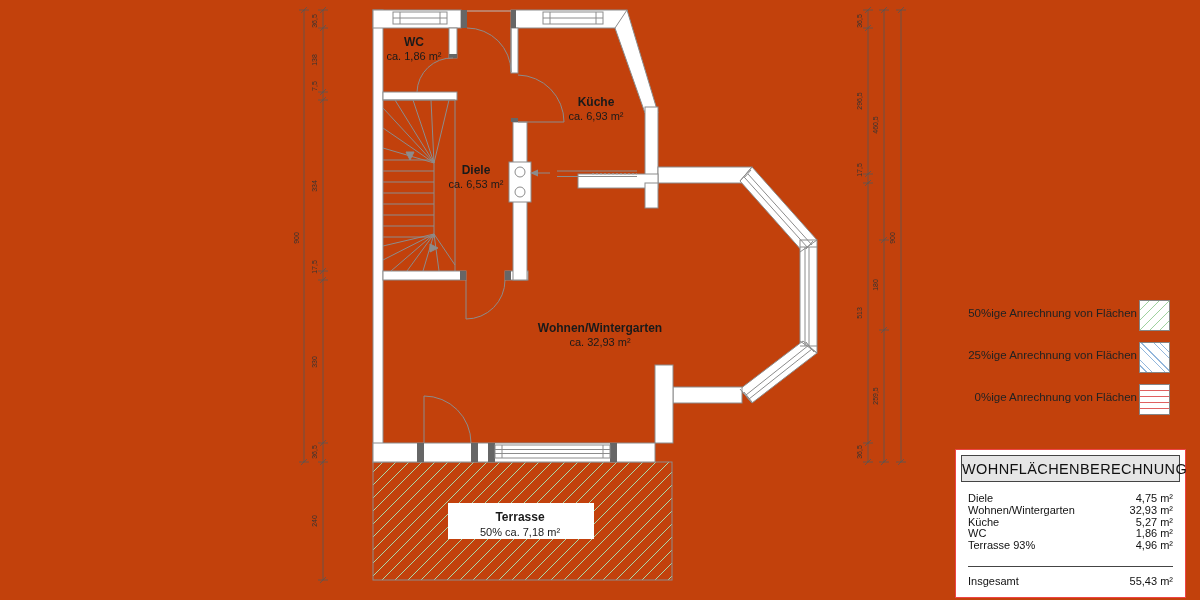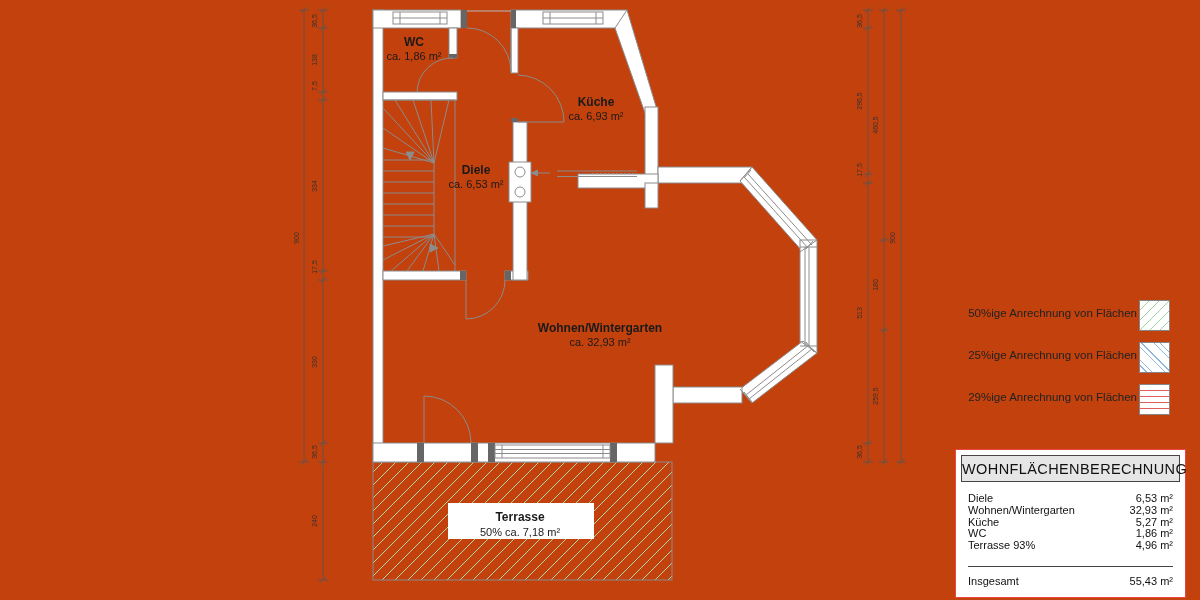--- a/index.html
+++ b/index.html
@@ -207,31 +207,31 @@
 <div class="legend">
   <div class="legend-row" style="top:0px">
     <span class="lbl">50%ige Anrechnung von Flächen</span>
     <span class="swatch green"></span>
   </div>
   <div class="legend-row" style="top:42px">
     <span class="lbl">25%ige Anrechnung von Flächen</span>
     <span class="swatch blue"></span>
   </div>
   <div class="legend-row" style="top:84px">
-    <span class="lbl">29%ige Anrechnung von Flächen</span>
+    <span class="lbl">0%ige Anrechnung von Flächen</span>
     <span class="swatch red"></span>
   </div>
 </div>
 
 <div class="area-table">
   <div class="hdr">WOHNFLÄCHENBERECHNUNG</div>
   <div class="rows">
     <div class="trow">
       <span>Diele</span>
-      <span>6,53 m²</span>
+      <span>4,75 m²</span>
     </div>
     <div class="trow">
       <span>Wohnen/Wintergarten</span>
       <span>32,93 m²</span>
     </div>
     <div class="trow">
       <span>Küche</span>
       <span>5,27 m²</span>
     </div>
     <div class="trow">

